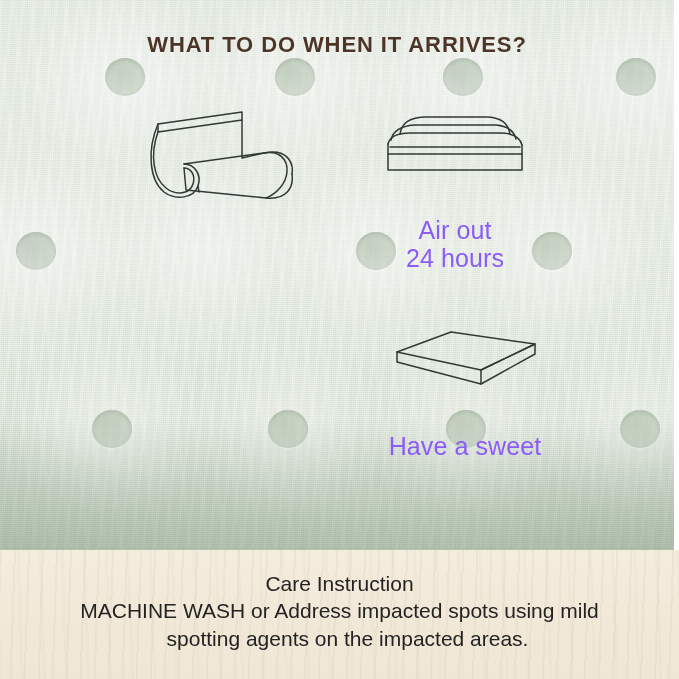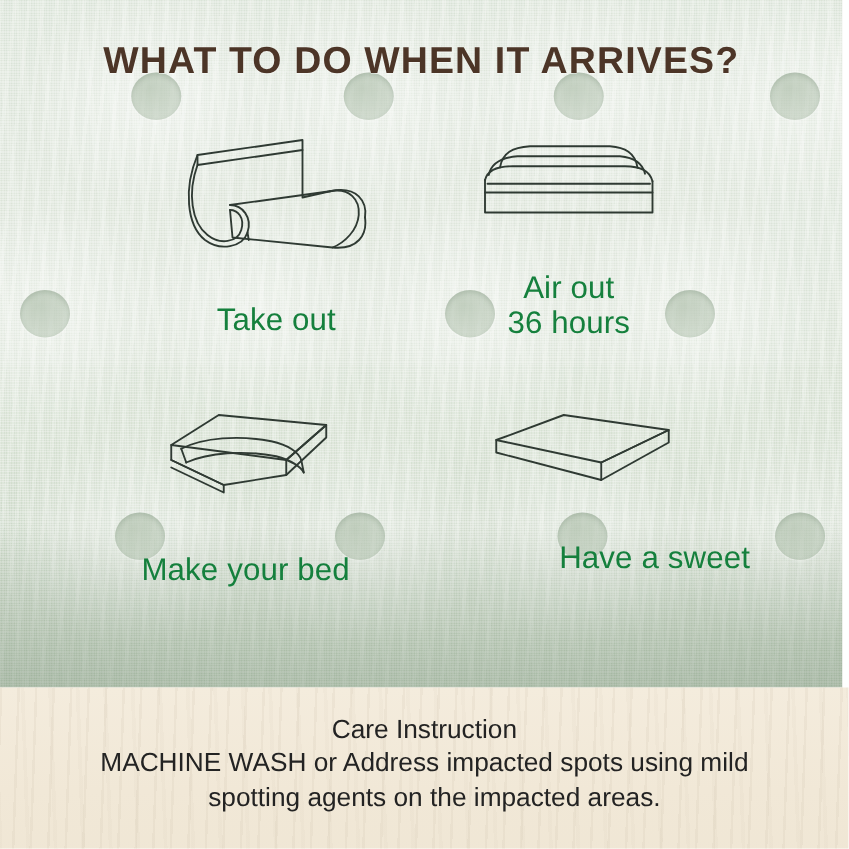--- a/index.html
+++ b/index.html
@@ -56,44 +56,44 @@
   }
   .tuft{
     position:absolute;width:40px;height:38px;border-radius:50%;
     background:radial-gradient(circle at 38% 33%, rgba(168,186,164,.62), rgba(160,180,156,.42) 58%, rgba(150,172,148,.30) 100%);
     box-shadow:inset 0 2px 4px rgba(110,132,110,.30), 0 1px 2px rgba(255,255,255,.35);
   }
 
   
   .title{
     position:absolute;left:0;right:5px;top:32px;text-align:center;
-    font-size:30px;font-weight:700;letter-spacing:.9px;
+    font-size:22px;font-weight:700;letter-spacing:.9px;
     color:#4c3527;
     font-family:"Liberation Sans", sans-serif;
     text-shadow:0 1px 0 rgba(255,255,255,.45);
     white-space:nowrap;
   }
 
   
   .steps{position:absolute;left:0;top:96px;width:674px;height:420px;}
   .step{position:absolute;text-align:center;}
   .step .art{display:block;margin:0 auto;}
   .step .cap{
-    margin-top:6px;font-size:25px;line-height:1.12;color:#15803d;font-weight:400;
+    margin-top:6px;font-size:25px;line-height:1.12;color:#8b5cf6;font-weight:400;
     letter-spacing:.1px;
     font-family:"Liberation Sans", sans-serif;
   }
   .s1{left:96px;top:10px;width:250px;}
   .s2{left:330px;top:10px;width:250px;}
   .s3{left:64px;top:230px;width:265px;}
   .s4{left:330px;top:230px;width:270px;}
   .s1 .cap{margin-top:26px;}
   .s2 .cap{margin-top:24px;}
   .s3 .cap{margin-top:38px;}
-  .s4 .cap{margin-top:32px;text-align:right;}
+  .s4 .cap{margin-top:32px;}
 
   
   .care-panel{
     position:absolute;left:0;top:550px;width:679px;height:158px;
     background:
       repeating-linear-gradient(92deg, rgba(208,196,176,.20) 0 2px, rgba(255,255,255,0) 2px 14px),
       repeating-linear-gradient(88deg, rgba(214,203,184,.12) 0 3px, rgba(255,255,255,0) 3px 22px),
       linear-gradient(180deg,#f4ecdd 0%,#f1e8d7 52%,#efe6d4 100%);
   }
   .care-inner{
@@ -148,68 +148,44 @@
           <path d="M12 26 C4 48, 7 72, 20 82 C30 90, 44 88, 47 78 C50 68, 44 62, 38 62"></path>
 
           <path d="M96 14 L96 52 L118 47 C140 42, 148 56, 146 68"></path>
           <path d="M38 58 L118 47"></path>
 
           <path d="M38 62 L40 84 L120 92 C140 94, 148 82, 146 68"></path>
           <path d="M52 80 L53 86"></path>
           <path d="M118 47 C134 44, 142 54, 141 66 C140 78, 130 88, 120 92"></path>
         </g>
       </svg>
-      <div class="cap">
-        <span>Take out</span>
-      </div>
     </div>
 
     <div class="step s2">
       <svg class="art" width="150" height="86" viewBox="0 0 150 86">
         <g fill="none" stroke="#2f3a33" stroke-width="1.5" stroke-linejoin="round" stroke-linecap="round">
 
           <path d="M20 28 C22 16, 30 12, 44 11 L108 11 C120 12, 128 16, 130 28"></path>
 
           <path d="M11 34 C13 24, 22 20, 34 19 L116 19 C126 20, 134 24, 136 33"></path>
 
           <path d="M8 38 C10 30, 18 27, 30 27 L120 27 C132 27, 140 31, 142 39"></path>
 
           <path d="M8 38 L8 64 L142 64 L142 39"></path>
 
           <path d="M8 48 L142 48"></path>
           <path d="M10 41 L140 41"></path>
         </g>
       </svg>
       <div class="cap">
         <span>Air out</span><br>
-        <span>36 hours</span>
+        <span>24 hours</span>
       </div>
     </div>
 
-    <div class="step s3">
-      <svg class="art" width="160" height="78" viewBox="0 0 160 78">
-        <g fill="none" stroke="#2f3a33" stroke-width="1.5" stroke-linejoin="round" stroke-linecap="round">
-
-          <path d="M20 30 L58 6 L144 14 L112 42 Z"></path>
-
-          <path d="M20 30 L20 42 L62 62 L112 54 L112 42"></path>
-          <path d="M112 42 L144 14 L144 24 L112 54"></path>
-
-          <path d="M28 33 C46 24, 74 22, 100 27 C114 30, 122 36, 124 42"></path>
-          <path d="M32 44 C50 36, 78 34, 104 39 C116 42, 124 48, 126 52"></path>
-          <path d="M28 33 L32 44"></path>
-          <path d="M124 42 L126 52"></path>
-
-          <path d="M20 42 L62 62 L62 68 L20 48"></path>
-        </g>
-      </svg>
-      <div class="cap">
-        <span>Make your bed</span>
-      </div>
-    </div>
 
     <div class="step s4">
       <svg class="art" width="160" height="74" viewBox="0 0 160 74">
         <g fill="none" stroke="#2f3a33" stroke-width="1.5" stroke-linejoin="round" stroke-linecap="round">
           <path d="M12 26 L66 6 L150 18 L96 44 Z"></path>
           <path d="M12 26 L12 36 L96 58 L96 44"></path>
           <path d="M96 44 L150 18 L150 28 L96 58"></path>
         </g>
       </svg>
       <div class="cap">

